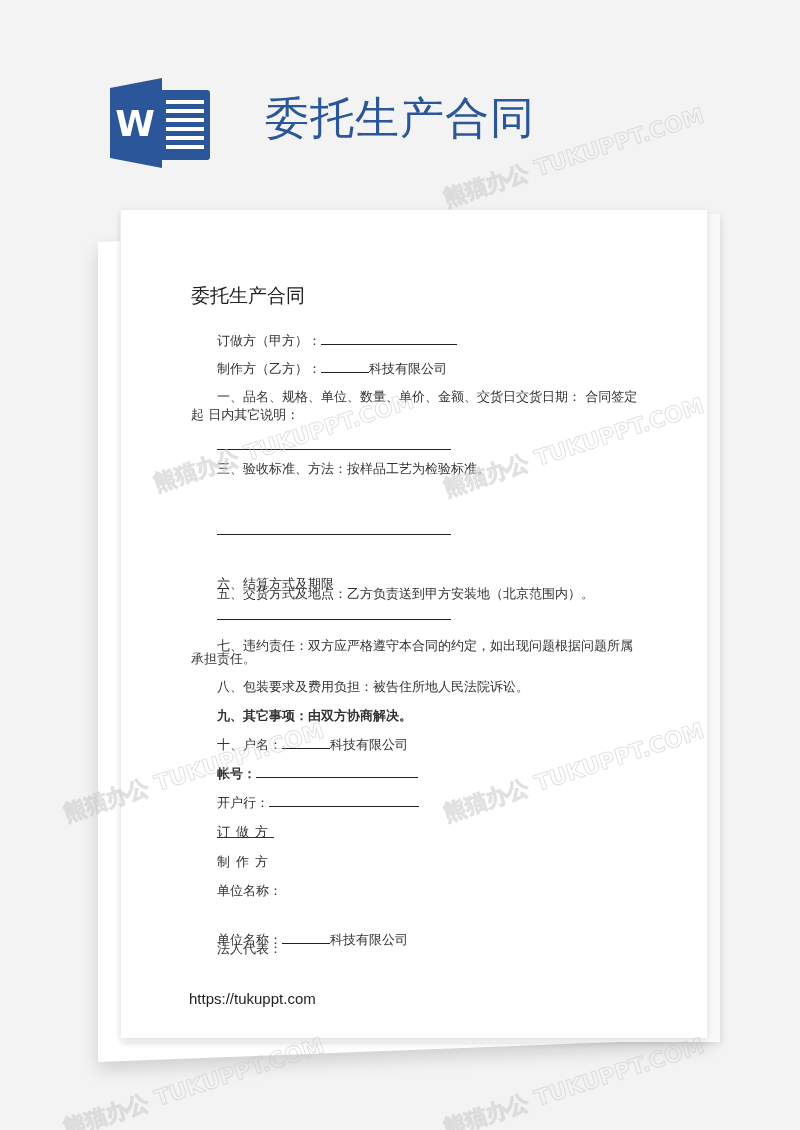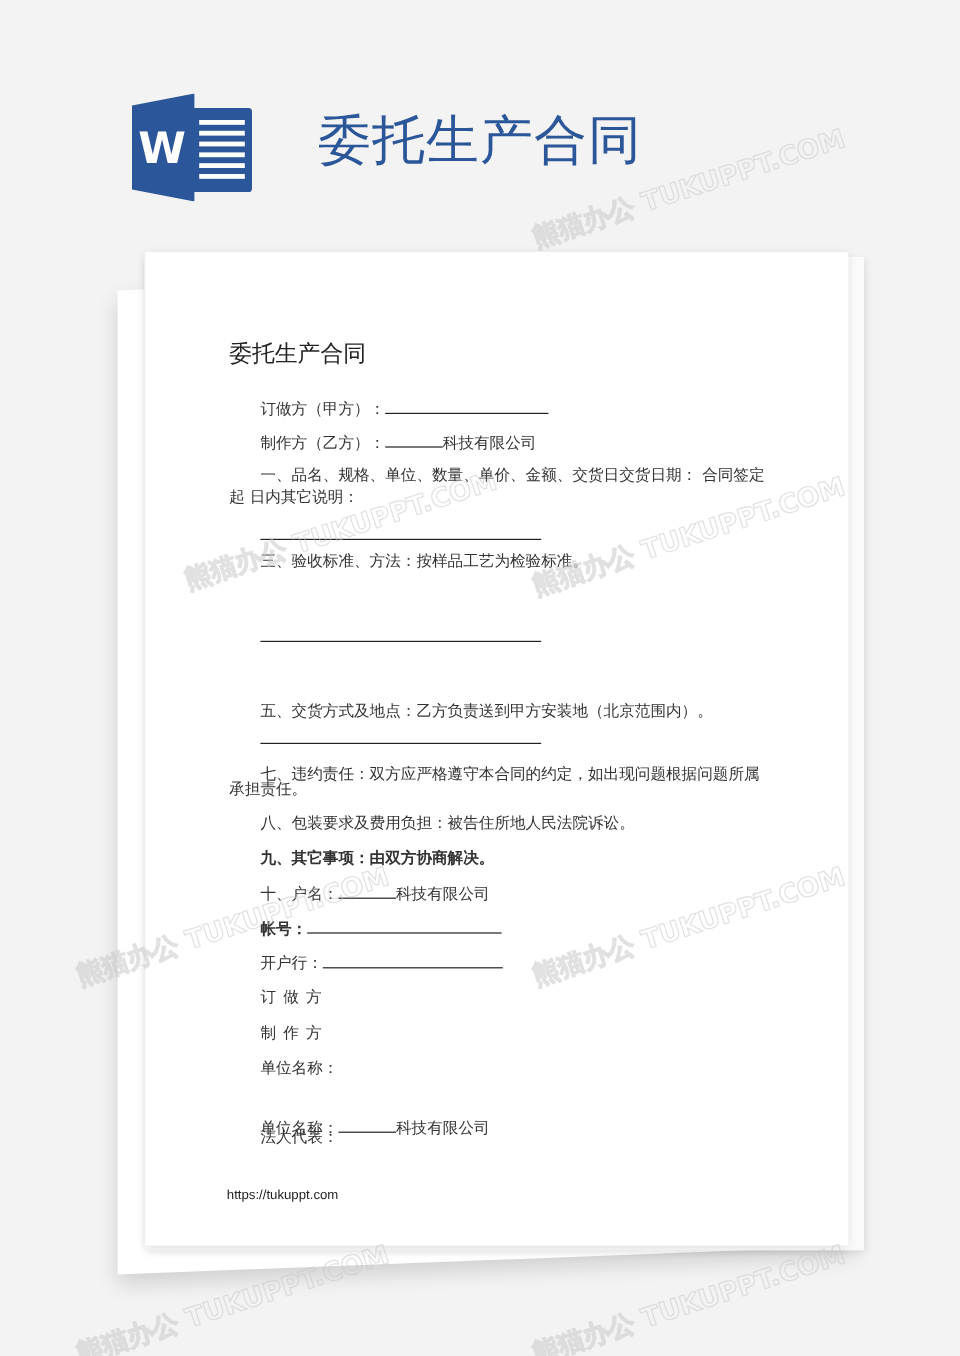--- a/index.html
+++ b/index.html
@@ -41,21 +41,21 @@
     .line {
       position: absolute; left: 70px; width: 460px; font-size: 13px; color: #333; line-height: 18px;
       white-space: nowrap;
     }
     .indent { padding-left: 26px; }
     .blank {
       display: inline-block; border-bottom: 1.6px solid #222; height: 12px; vertical-align: baseline;
     }
     .rule { position: absolute; border-top: 1.6px solid #222; height: 0; }
     .footer-url {
-      position: absolute; left: 68px; top: 780px; font-size: 11px; color: #222;
+      position: absolute; left: 68px; top: 780px; font-size: 15px; color: #222;
       font-family: "Liberation Sans", "DejaVu Sans", sans-serif;
     }
     .spaced { letter-spacing: 6px; }
   </style>
 </head>
 <body>
 
 <div class="header">
   <svg class="word-icon" viewBox="0 0 104 90">
     <rect x="44" y="12" width="56" height="70" rx="3" fill="#2b579a"></rect>
@@ -86,41 +86,42 @@
   </div>
 
   <div class="line indent" style="top:178px;">一、品名、规格、单位、数量、单价、金额、交货日交货日期： 合同签定</div>
   <div class="line" style="top:196px;">起  日内其它说明：</div>
   <div class="rule" style="left:96px; top:239px; width:234px;"></div>
 
   <div class="line indent" style="top:250px;">三、验收标准、方法：按样品工艺为检验标准。</div>
   <div class="rule" style="left:96px; top:324px; width:234px;"></div>
 
   <div class="line indent" style="top:337px;margin-top:38px;">五、交货方式及地点：乙方负责送到甲方安装地（北京范围内）。</div>
+  <div class="line indent" style="top:365px;">六、结算方式及期限</div>
   <div class="rule" style="left:96px; top:409px; width:234px;"></div>
 
   <div class="line indent" style="top:427px;">七、违约责任：双方应严格遵守本合同的约定，如出现问题根据问题所属</div>
   <div class="line" style="top:440px;">承担责任。</div>
 
   <div class="line indent" style="top:468px;">八、包装要求及费用负担：被告住所地人民法院诉讼。</div>
   <div class="line indent" style="top:497px;font-weight:bold;">九、其它事项：由双方协商解决。</div>
 
   <div class="line indent" style="top:526px;">
     <span>十、户名：</span><span class="blank" style="width:48px;"></span><span>科技有限公司</span>
   </div>
 
   <div class="line indent" style="top:555px;font-weight:bold;">
     <span>帐号：</span><span class="blank" style="width:162px;"></span>
   </div>
 
   <div class="line indent" style="top:584px;">
     <span>开户行：</span><span class="blank" style="width:150px;"></span>
   </div>
 
-  <div class="line indent spaced" style="top:613px;">订做方</div>
+  <div class="line indent spaced" style="top:613px;text-decoration:underline;">订做方</div>
   <div class="line indent spaced" style="top:643px;">制作方</div>
   <div class="line indent" style="top:672px;">单位名称：</div>
 
   <div class="line indent" style="top:701px;margin-top:20px;">
     <span>单位名称：</span><span class="blank" style="width:48px;"></span><span>科技有限公司</span>
   </div>
 
   <div class="line indent" style="top:730px;">法人代表：</div>
 
   <div class="footer-url">https://tukuppt.com</div>

